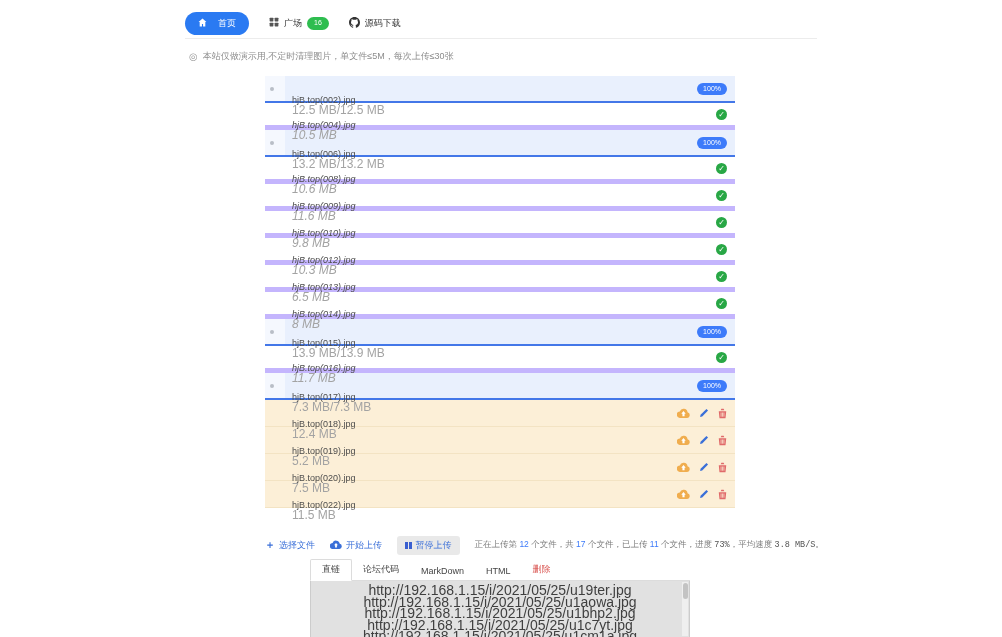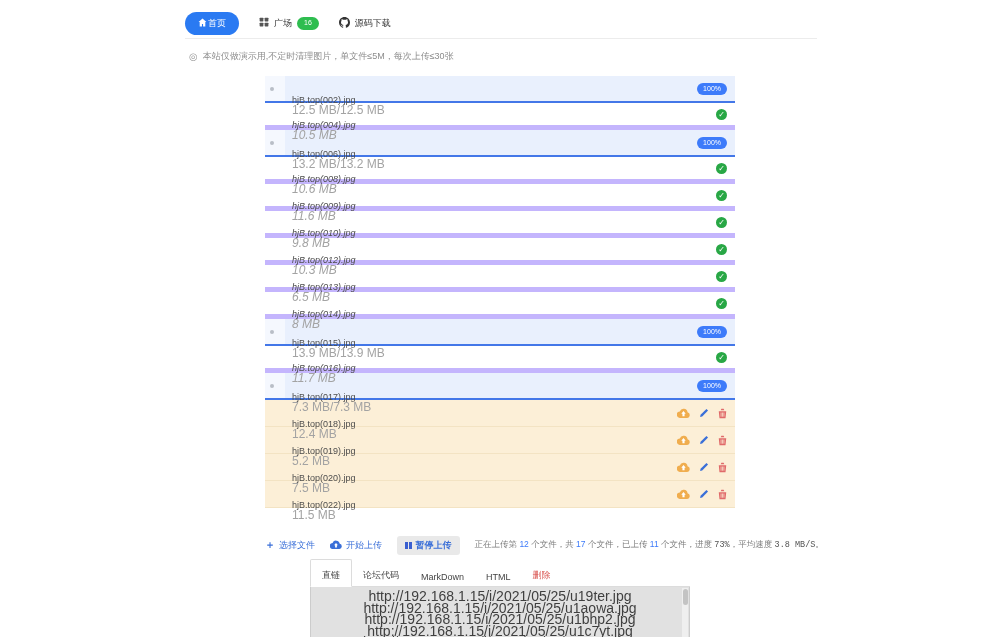--- a/index.html
+++ b/index.html
@@ -3,21 +3,21 @@
 <meta charset="utf-8">
 <style>
   * { margin:0; padding:0; box-sizing:border-box; }
   html,body { width:1002px; height:637px; background:#fff; overflow:hidden;
     font-family:"Liberation Sans","DejaVu Sans",sans-serif; }
   body { position:relative; }
 
   
   .nav { position:absolute; left:185px; top:8px; width:632px; height:31px;
     display:flex; align-items:center; gap:20px; border-bottom:1px solid #ececec; }
-  .nav-pill { display:inline-flex; align-items:center; gap:1px; background:#2a7af2;
+  .nav-pill { display:inline-flex; align-items:center; gap:11px; background:#2a7af2;
     color:#fff; font-size:9px; padding:5px 13px; border-radius:13px; cursor:pointer; }
   .nav-item { display:inline-flex; gap:5px; font-size:9px;
     color:#333; cursor:pointer; }
   .nav-badge { background:#2ebd4f; color:#fff; font-size:7px; padding:2px 7px;
     border-radius:8px; line-height:1; }
 
   
   .notice { position:absolute; left:189px; top:50px; font-size:9px; color:#8c8c8c;
     display:flex; align-items:center; gap:5px; }
   .notice .ninfo { font-size:10px; color:#9a9a9a; }
@@ -42,33 +42,33 @@
     padding:2.5px 6px; border-radius:8px; }
   .check { width:11px; height:11px; border-radius:50%; background:#28a745; color:#fff;
     font-size:8px; line-height:11px; text-align:center; display:inline-block; }
   .act { display:inline-flex; align-items:center; cursor:pointer; }
 
   
   .toolbar { position:absolute; left:265px; top:536px; width:470px; height:18px;
     display:flex; align-items:center; gap:15px; }
   .tbtn { display:inline-flex; align-items:center; gap:4px; font-size:9px;
     color:#3a6fd8; cursor:pointer; white-space:nowrap; }
-  .tbtn.pause { background:#e9e9e9; border-radius:3px; padding:3px 8px;font-weight:bold; }
+  .tbtn.pause { background:#e9e9e9; border-radius:3px; padding:3px 8px; }
   .tplus { font-weight:bold; font-size:10px; }
   .pause-ico { display:inline-flex; gap:1.5px; }
   .pause-ico i { width:2.5px; height:7px; background:#3a5fd0; display:block; }
   .tstatus { margin-left:auto; font-size:8.5px; color:#7d7d7d; white-space:nowrap; }
   .tstatus .num { color:#3d7bfa; }
   .tstatus .dk { color:#555;font-family:Liberation Mono, monospace; }
 
   
   .rpanel { position:absolute; left:310px; top:559px; width:380px; }
   .rtabs { display:flex; align-items:flex-end; border-bottom:1px solid #dcdcdc;
     font-size:9px; }
-  .rtab { padding:9px 11px 4px; color:#444; cursor:pointer; }
+  .rtab { padding:3px 11px 4px; color:#444; cursor:pointer; }
   .rtab.active { background:#fff; border:1px solid #dcdcdc; border-bottom:1px solid #fff;
     margin-bottom:-1px; border-radius:2px 2px 0 0; }
   .rtab.danger { color:#d9534f; }
   .rlinks { position:relative; height:57px; background:#e1e1e1; border:1px solid #cccccc;
     border-top:none; overflow:hidden; text-align:center; padding-top:4px; }
   .rlink { font-size:14px; line-height:11.5px; color:#3f3f3f;text-align:center; }
   .rscroll { position:absolute; right:1px; top:1px; bottom:1px; width:6px; background:#efefef; }
   .rthumb { position:absolute; right:0; top:1px; width:5px; height:16px; background:#c3c3c3;
     border-radius:3px; }
 </style>

